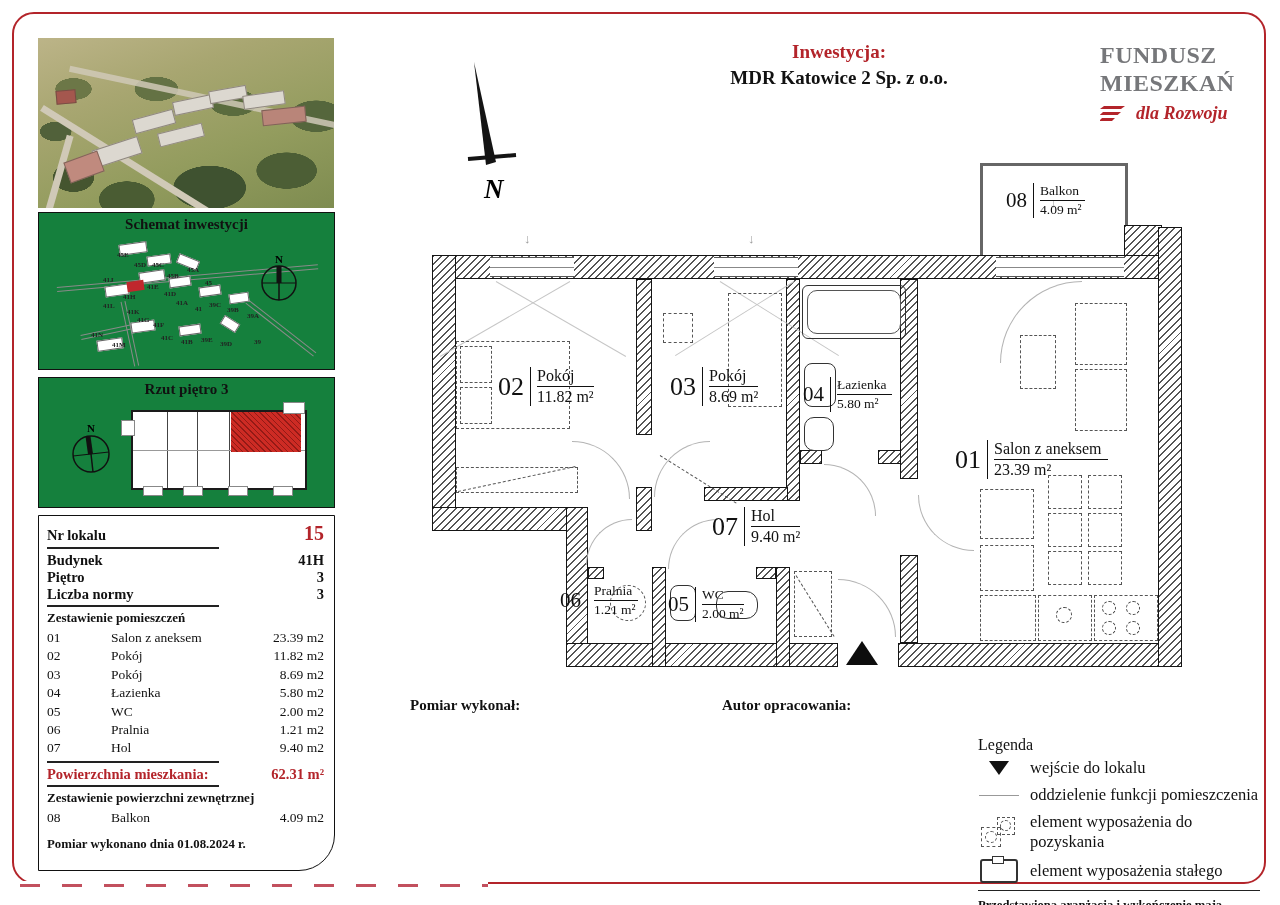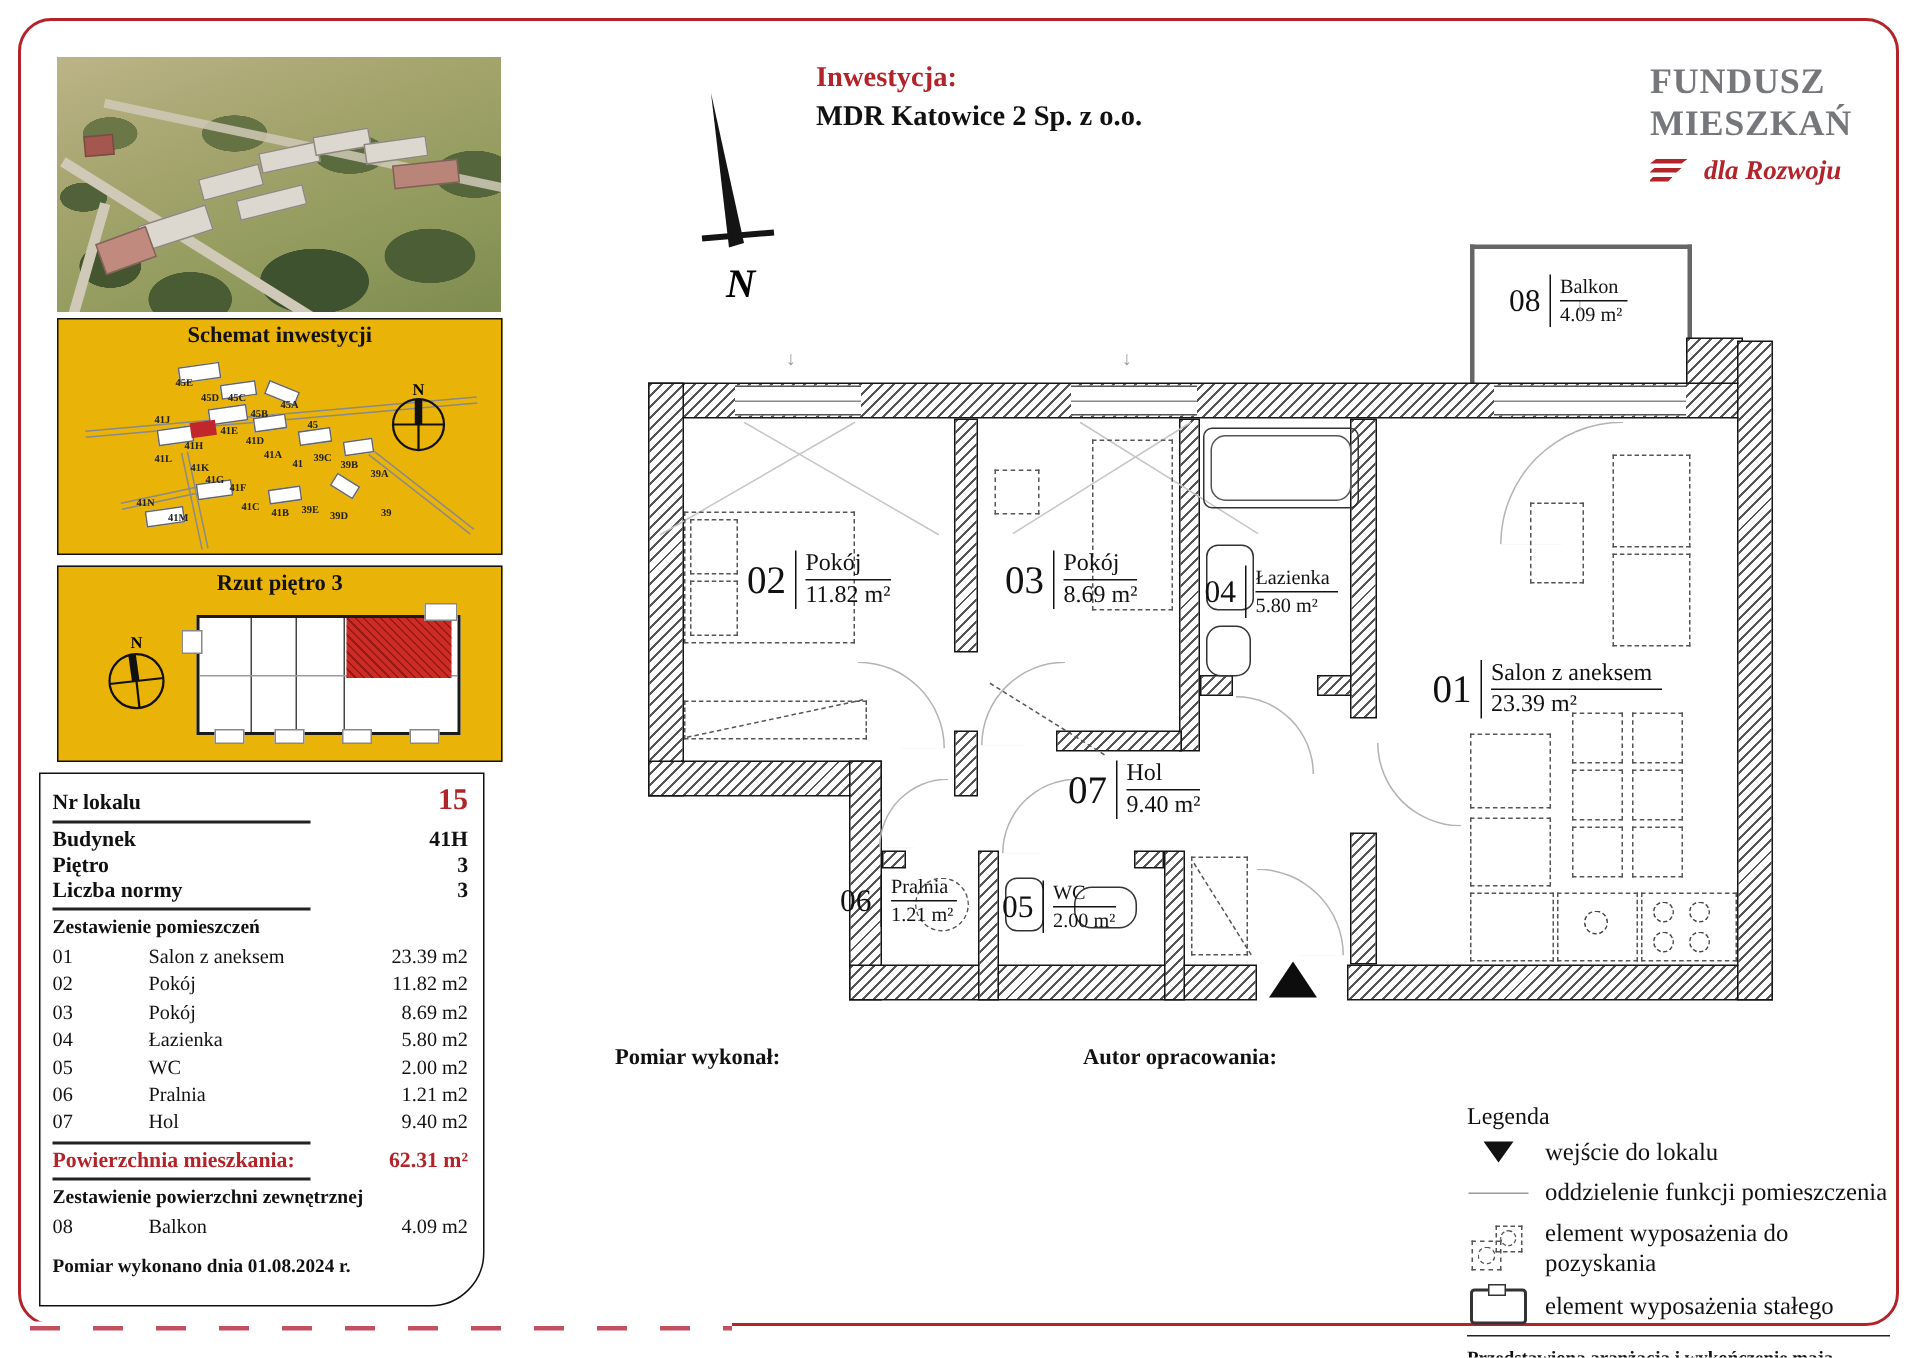--- a/index.html
+++ b/index.html
@@ -20,46 +20,46 @@
       radial-gradient(50px 30px at 84% 78%,#4c5e35 60%,transparent 61%),
       radial-gradient(44px 26px at 94% 46%,#55663c 60%,transparent 61%),
       radial-gradient(40px 22px at 66% 38%,#5a6b3e 60%,transparent 61%),
       radial-gradient(36px 20px at 40% 30%,#647244 60%,transparent 61%),
       radial-gradient(30px 18px at 12% 30%,#6c7747 60%,transparent 61%),
       radial-gradient(26px 16px at 6% 55%,#51613a 60%,transparent 61%),
       linear-gradient(160deg,#bcb488 0%,#a8a671 30%,#939c5e 65%,#7e8c50 100%);}
   .ph{position:absolute;border:1px solid rgba(80,70,60,.55);background:#dcd8d0;}
   .road{position:absolute;background:#d0c9b7;border:none;}
   
-  .hdr{left:544px;top:40px;width:528px;text-align:left;line-height:1.25;}
+  .hdr{left:575px;top:40px;width:528px;text-align:center;line-height:1.25;}
   .hdr .inv{color:#b3242a;font-weight:bold;font-size:19px;}
   .hdr .addr{display:inline-block;font-weight:bold;font-size:20px;border-bottom:1.6px solid #111;padding-bottom:2px;}
   .hdr .comp{font-weight:bold;font-size:19px;margin-top:2px;}
   .logo{left:1100px;top:42px;width:156px;}
   .logo .l1{color:#76777a;font-weight:bold;font-size:24px;letter-spacing:.5px;line-height:1.15;}
   .logo .tag{display:flex;align-items:center;gap:6px;margin-top:6px;}
   .logo .tag span{color:#b3242a;font-weight:bold;font-style:italic;font-size:18px;}
   
-  .panel{border:1.8px solid #111;background:#eab308;}
+  .panel{border:1.8px solid #111;background:#15803d;}
   .p1{left:38px;top:212px;width:297px;height:158px;}
   .p2{left:38px;top:377px;width:297px;height:131px;}
   .ptitle{text-align:center;font-weight:bold;font-size:15px;padding-top:3px;}
   .slbl{position:absolute;font-size:7px;font-weight:bold;color:#222;white-space:nowrap;}
   .sroad{position:absolute;height:3px;border-top:1px solid #8a8a8a;border-bottom:1px solid #8a8a8a;transform-origin:left center;}
   .sbld{position:absolute;border:1px solid #666;background:#fff;transform-origin:center;}
   .sred{position:absolute;background:#c0272d;transform:rotate(-8deg);}
   
   .mini{position:absolute;border:2px solid #1a1a1a;background:#fff;}
   .mini .vl{position:absolute;width:1px;background:#444;top:0;bottom:0;}
   .mini .hl{position:absolute;height:1px;background:#999;left:0;right:0;}
   .mini-red{position:absolute;background:#cd2b24;
     background-image:repeating-linear-gradient(45deg,rgba(60,0,0,.4) 0 1px,transparent 1px 4px);}
   .stub{position:absolute;border:1px solid #888;background:#fff;}
   
-  .p3{left:26px;top:515px;width:297px;height:356px;border:1.8px solid #111;border-radius:0 0 36px 0;
+  .p3{left:38px;top:515px;width:297px;height:356px;border:1.8px solid #111;border-radius:0 0 36px 0;
       padding:6px 10px 0 8px;font-size:14px;}
   .irow{display:flex;justify-content:space-between;align-items:baseline;}
   .irow .lab{font-weight:bold;font-size:14.5px;}
   .irow .val{font-weight:bold;font-size:14.5px;}
   .nr-val{color:#b3242a;font-size:20px;font-weight:bold;}
   .hr-thick{border-bottom:2.4px solid #222;width:62%;margin:2px 0 3px;}
   .sect{font-weight:bold;font-size:13px;}
   .rrow{display:grid;grid-template-columns:64px 1fr auto;font-size:13.5px;line-height:18.4px;}
   .redrow{color:#b3242a;font-weight:bold;font-size:14.5px;display:flex;justify-content:space-between;margin:2px 0;}
   .note{font-weight:bold;font-size:12.8px;line-height:1.25;margin-top:10px;}

